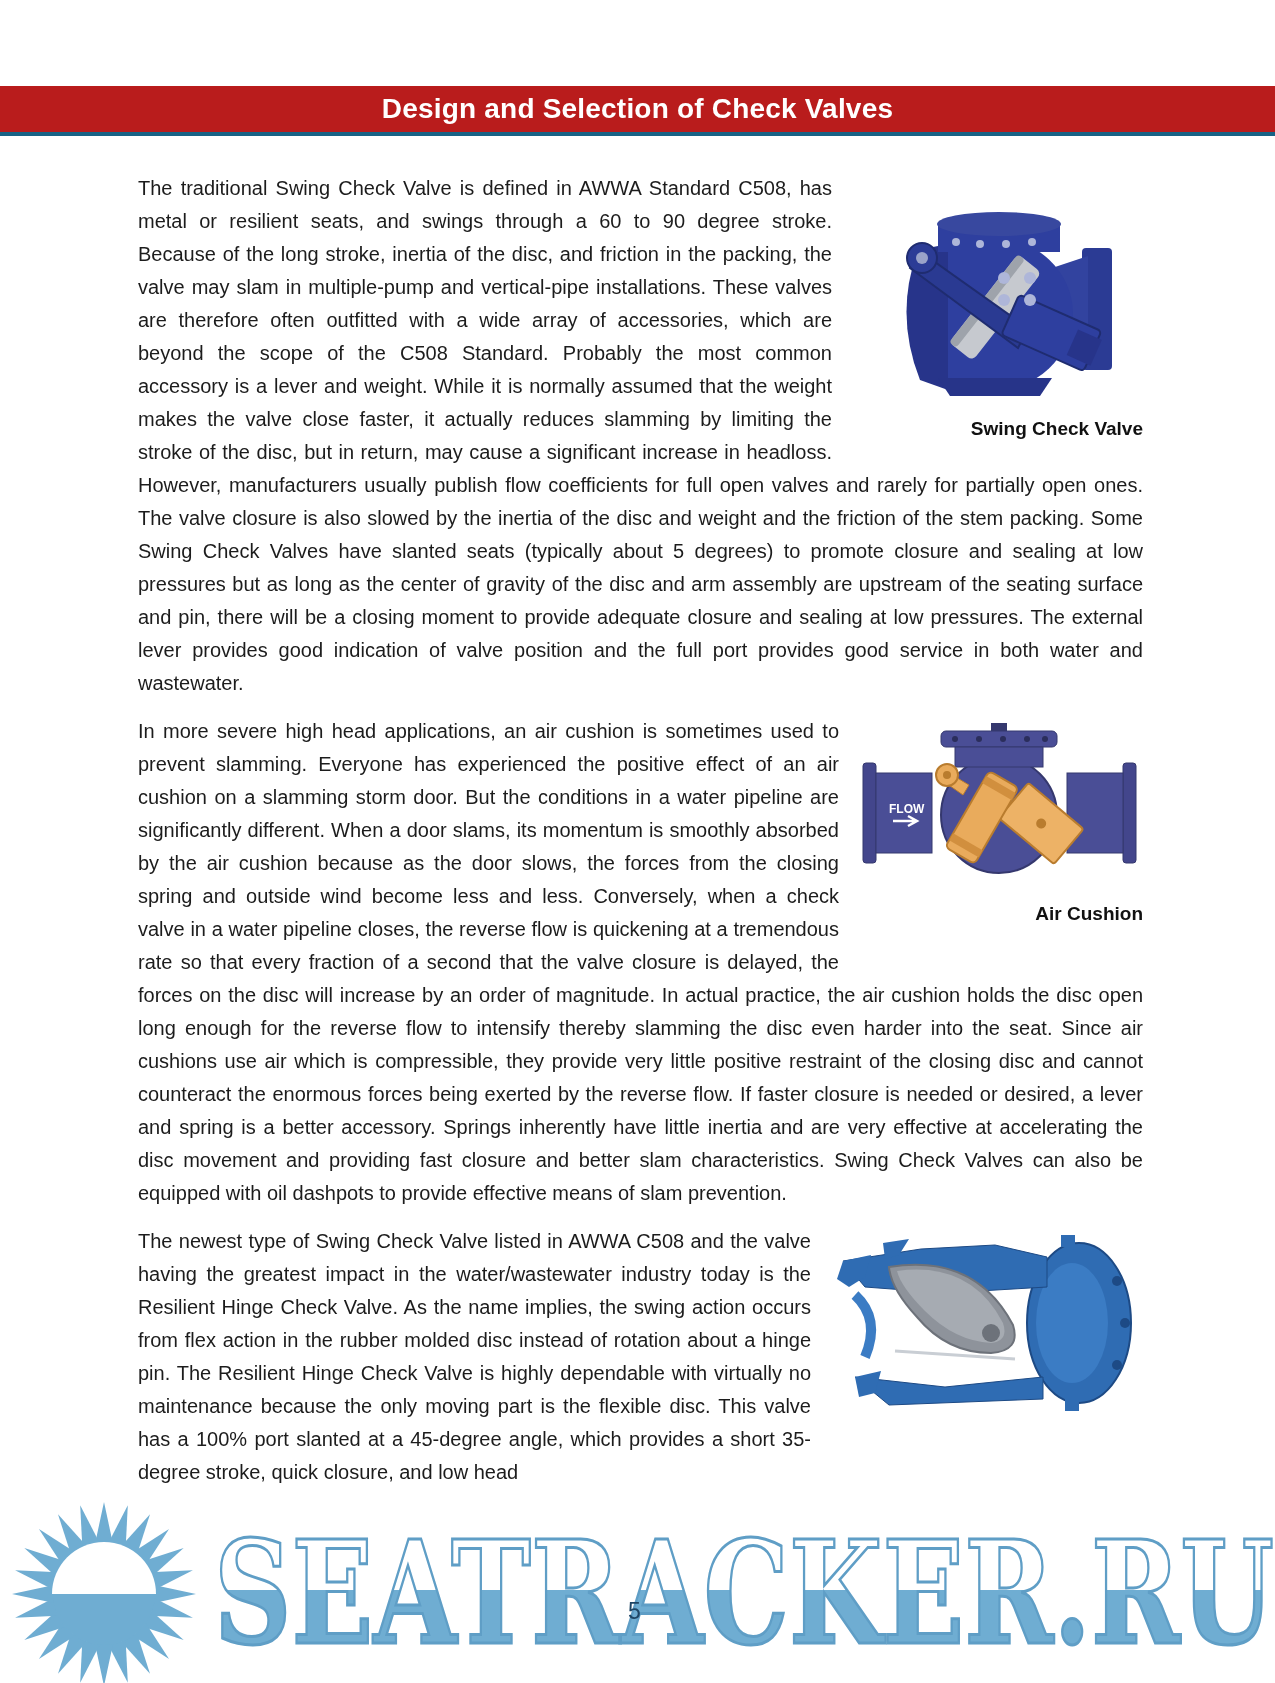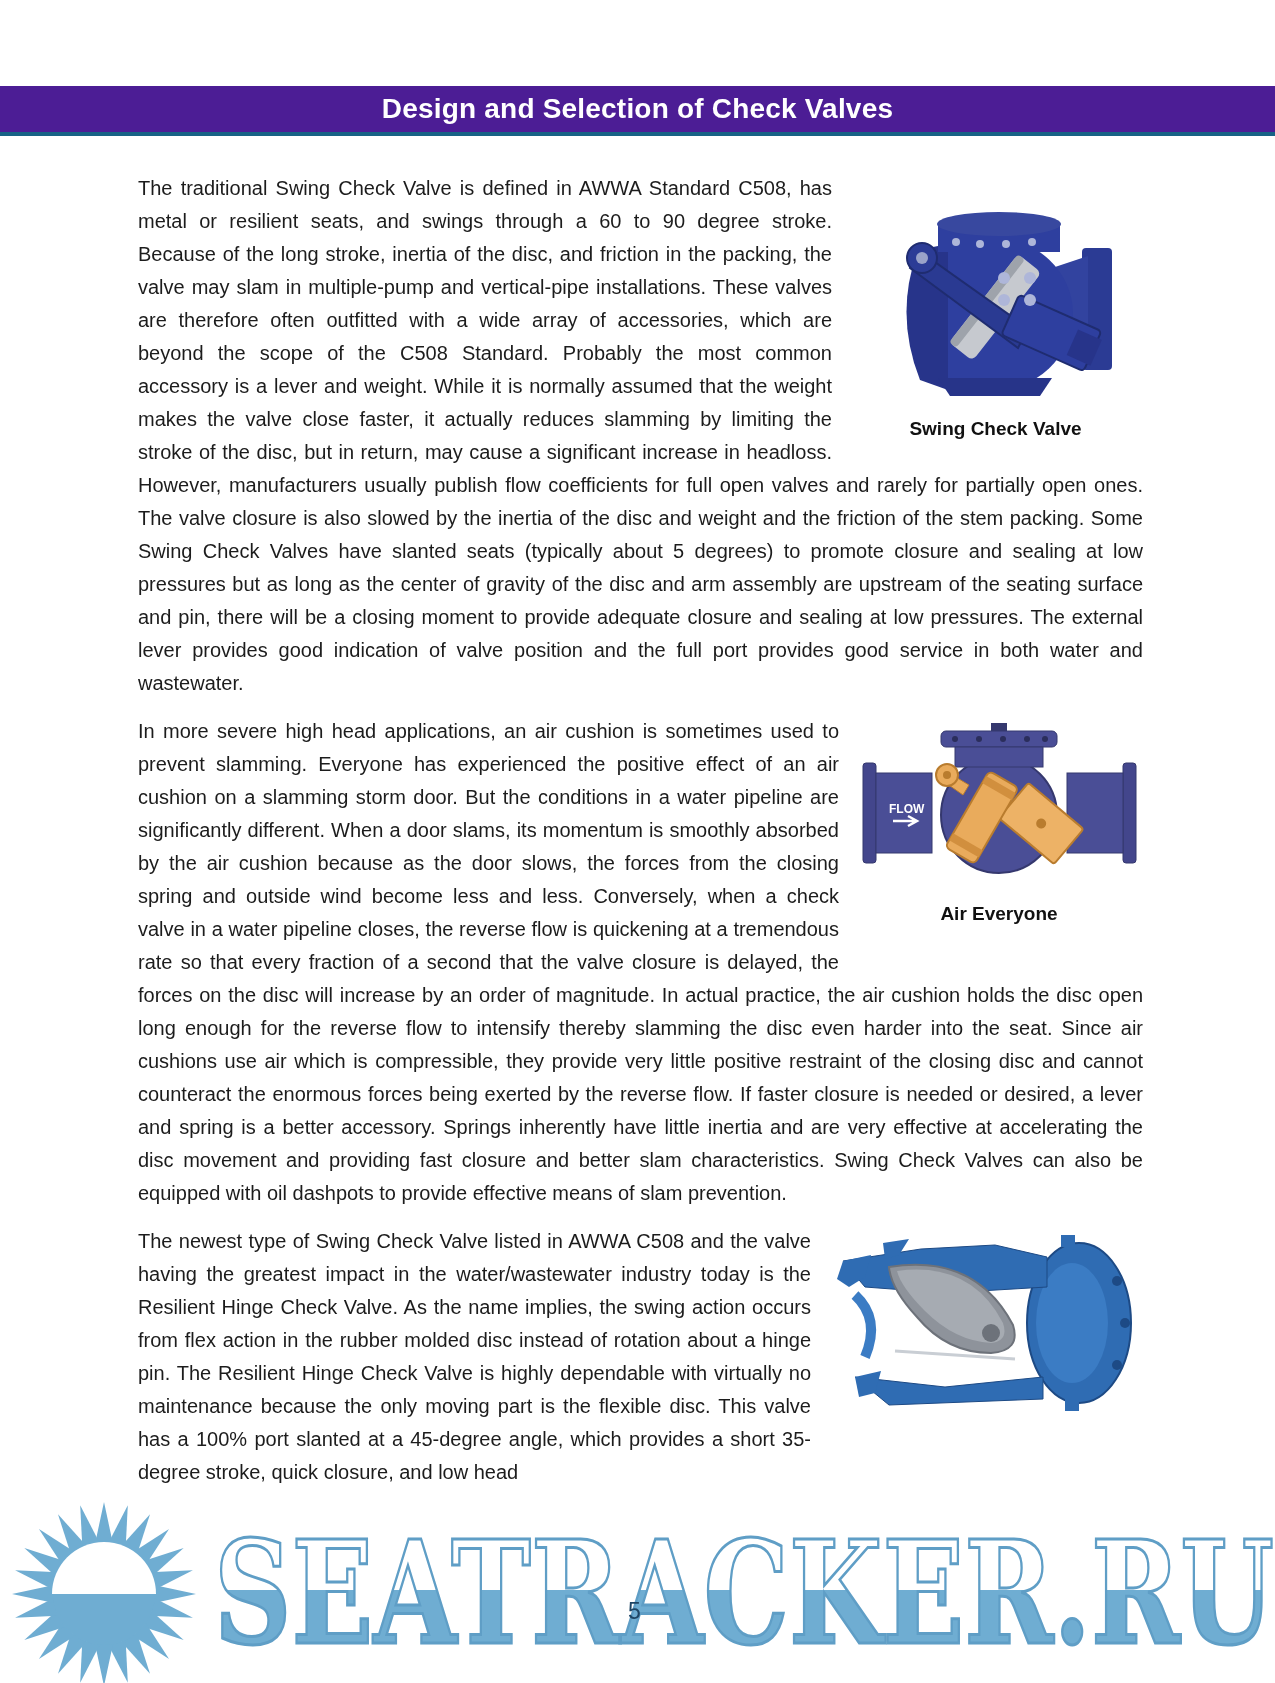--- a/index.html
+++ b/index.html
@@ -9,21 +9,21 @@
     height: 1683px;
     margin: 0 auto;
     background: #ffffff;
     overflow: hidden;
     font-family: "Liberation Sans", "DejaVu Sans", sans-serif;
     color: #1c1c1c;
   }
   .banner {
     margin-top: 86px;
     height: 46px;
-    background: #4c1d95;
+    background: #b91c1c;
     border-bottom: 4px solid #176285;
   }
   .banner h1 {
     margin: 0;
     font-size: 28px;
     font-weight: 700;
     color: #ffffff;
     text-align: center;
     line-height: 46px;
     letter-spacing: 0.2px;
@@ -43,21 +43,21 @@
     text-align: center;
   }
   .fig .img-box { display:block;text-decoration:underline; }
   .fig .caption {
     display: block;
     font-weight: 700;
     font-size: 19px;
     line-height: 26px;
     color: #111111;
     margin-top: 6px;
-    text-align: center;
+    text-align: right;
   }
   .fig1 { width: 295px; margin: 26px 0 24px 16px; }
   .fig2 { width: 288px; margin: 0 0 40px 16px; }
   .fig3 { width: 318px; margin: 4px 0 20px 14px; }
   .fig3 .caption { max-width: 175px; margin-left:auto; margin-right:auto; }
   .watermark { position:absolute; left:16px; top:0; width:100%; height:100%; z-index:1; pointer-events:none; }
   .sun { position:absolute; left:-12px; top:1494px; }
   .wm-text { position:absolute; left:196px; top:1470px; }
   .page-number {
     position: absolute;
@@ -143,21 +143,21 @@
               <rect x="108" y="64" width="34" height="8" fill="#d18f3e"></rect>
               <rect x="108" y="130" width="34" height="8" fill="#d18f3e"></rect>
             </g>
             <polygon points="92,58 112,70 106,80 86,66" fill="#e9ab5c" stroke="#b97c2e"></polygon>
             <circle cx="90" cy="60" r="11" fill="#e9ab5c" stroke="#b97c2e" stroke-width="2"></circle>
             <circle cx="90" cy="60" r="4" fill="#b97c2e"></circle>
             <text x="32" y="98" fill="#ffffff" font-size="12" font-weight="bold" font-family="Liberation Sans, sans-serif">FLOW</text>
             <path d="M36,106 h22 m-7,-5 l9,5 l-9,5" stroke="#ffffff" stroke-width="2.5" fill="none"></path>
           </svg>
         </span>
-        <span class="caption">Air Everyone</span>
+        <span class="caption">Air Cushion</span>
       </span>
       <span>In more severe high head applications, an air cushion is sometimes used to prevent slamming.  Everyone has experienced the positive effect of an air cushion on a slamming storm door. But the conditions in a water pipeline are significantly different.  When a door slams, its momentum is smoothly absorbed by the air cushion because as the door slows, the forces from the closing spring and outside wind become less and less.  Conversely, when a check valve in a water pipeline closes, the reverse flow is quickening at a tremendous rate so that every fraction of a second that the valve closure is delayed, the forces on the disc will increase by an order of magnitude. In actual practice, the air cushion holds the disc open long enough for the reverse flow to intensify thereby slamming the disc even harder into the seat.  Since air cushions use air which is compressible, they provide very little positive restraint of the closing disc and cannot counteract the enormous forces being exerted by the reverse flow.  If faster closure is needed or desired, a lever and spring is a better accessory.  Springs inherently have little inertia and are very effective at accelerating the disc movement and providing fast closure and better slam characteristics.  Swing Check Valves can also be equipped with oil dashpots to provide effective means of slam prevention.</span>
     </p>
 
     <p class="para">
       <span class="fig fig3">
         <span class="img-box">
           <svg width="318" height="188" viewBox="0 0 318 188" xmlns="http://www.w3.org/2000/svg">
             <ellipse cx="254" cy="94" rx="52" ry="80" fill="#2f6cb3" stroke="#1d4a85" stroke-width="2"></ellipse>
             <ellipse cx="247" cy="94" rx="36" ry="60" fill="#3b7cc4"></ellipse>

